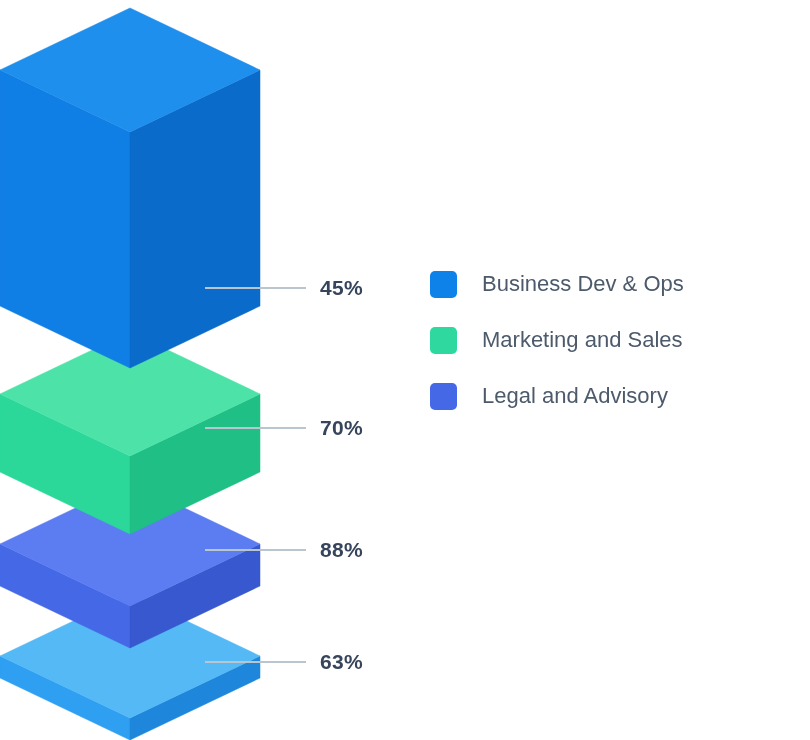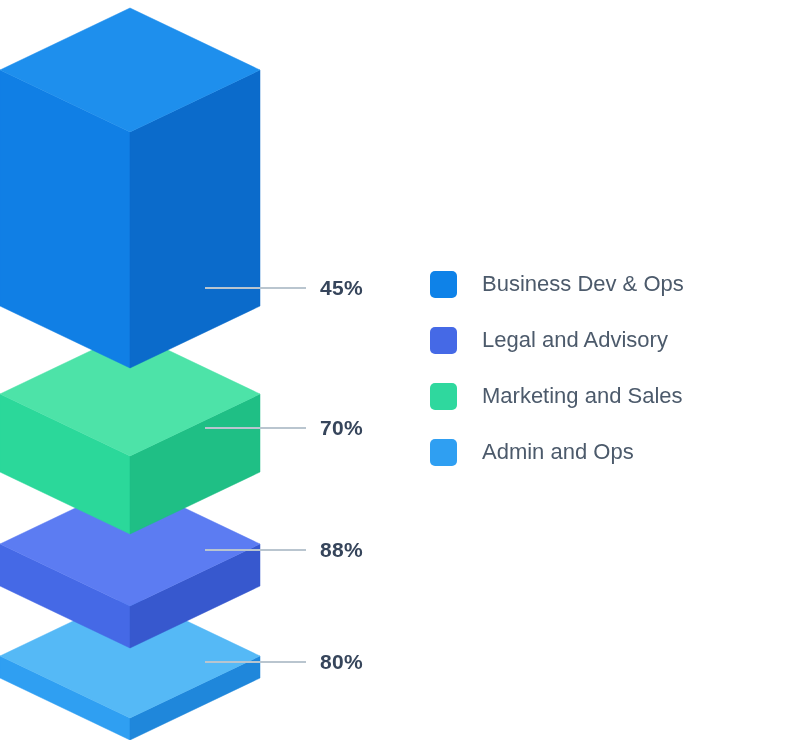--- a/index.html
+++ b/index.html
@@ -42,35 +42,31 @@
   <div class="callout c2">
     <span class="cline"></span>
     <span class="pct">70%</span>
   </div>
   <div class="callout c3">
     <span class="cline"></span>
     <span class="pct">88%</span>
   </div>
   <div class="callout c4">
     <span class="cline"></span>
-    <span class="pct">80%</span>
+    <span class="pct">63%</span>
   </div>
 
   <div class="legend">
     <div class="lrow">
       <span class="swatch" style="background-color: rgb(14, 130, 232);"></span>
       <span class="llabel">Business Dev &amp; Ops</span>
     </div>
     <div class="lrow">
-      <span class="swatch" style="background-color: rgb(69, 105, 230);"></span>
-      <span class="llabel">Legal and Advisory</span>
-    </div>
-    <div class="lrow">
       <span class="swatch" style="background-color: rgb(47, 216, 158);"></span>
       <span class="llabel">Marketing and Sales</span>
     </div>
     <div class="lrow">
-      <span class="swatch" style="background-color: rgb(47, 159, 242);"></span>
-      <span class="llabel">Admin and Ops</span>
+      <span class="swatch" style="background-color: rgb(69, 105, 230);"></span>
+      <span class="llabel">Legal and Advisory</span>
     </div>
   </div>
 
 </div>
 
 </body></html>

